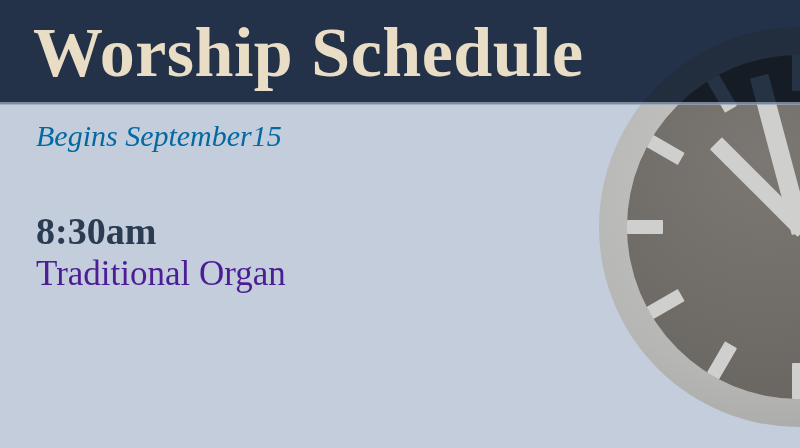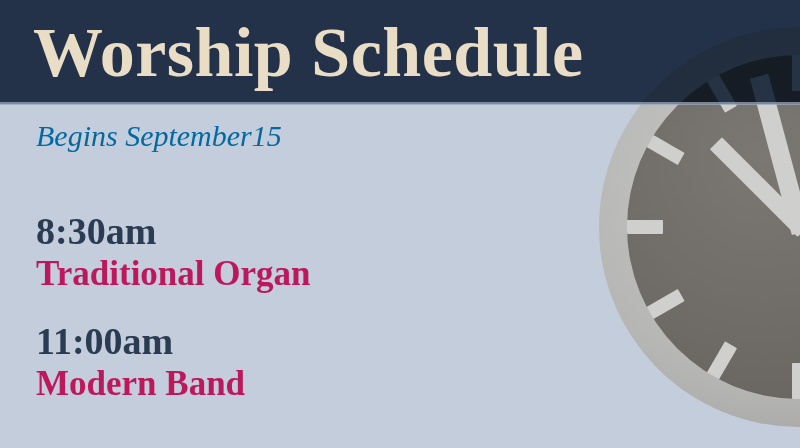--- a/index.html
+++ b/index.html
@@ -75,35 +75,35 @@
     white-space: nowrap;
   }
 
   
   .services {
     position: absolute;
     left: 36px;
     top: 209px;
     z-index: 4;
   }
-  .service { margin-bottom: 24px; }
+  .service { margin-bottom: 36px; }
   .service:last-child { margin-bottom: 0; }
   .service-time {
     font-size: 38px;
     line-height: 44px;
     font-weight: 700;
     color: #2b3b51;
     letter-spacing: 0px;
     white-space: nowrap;
   }
   .service-name {
     font-size: 35px;
     line-height: 42px;
-    font-weight: 700;
-    color: #be185d;
+    font-weight: 400;
+    color: #4c1d95;
     white-space: nowrap;
   }
 </style>
 </head>
 <body>
 
 <div id="poster">
 
   <div class="clock-layer">
     <svg width="800" height="448" viewBox="0 0 800 448" xmlns="http://www.w3.org/2000/svg">
@@ -185,20 +185,16 @@
 
   <div class="subtitle">Begins September15</div>
 
   <div class="services">
 
     <div class="service">
       <div class="service-time">8:30am</div>
       <div class="service-name">Traditional Organ</div>
     </div>
 
-    <div class="service">
-      <div class="service-time">11:00am</div>
-      <div class="service-name">Modern Band</div>
-    </div>
 
   </div>
 
 </div>
 
 </body></html>

